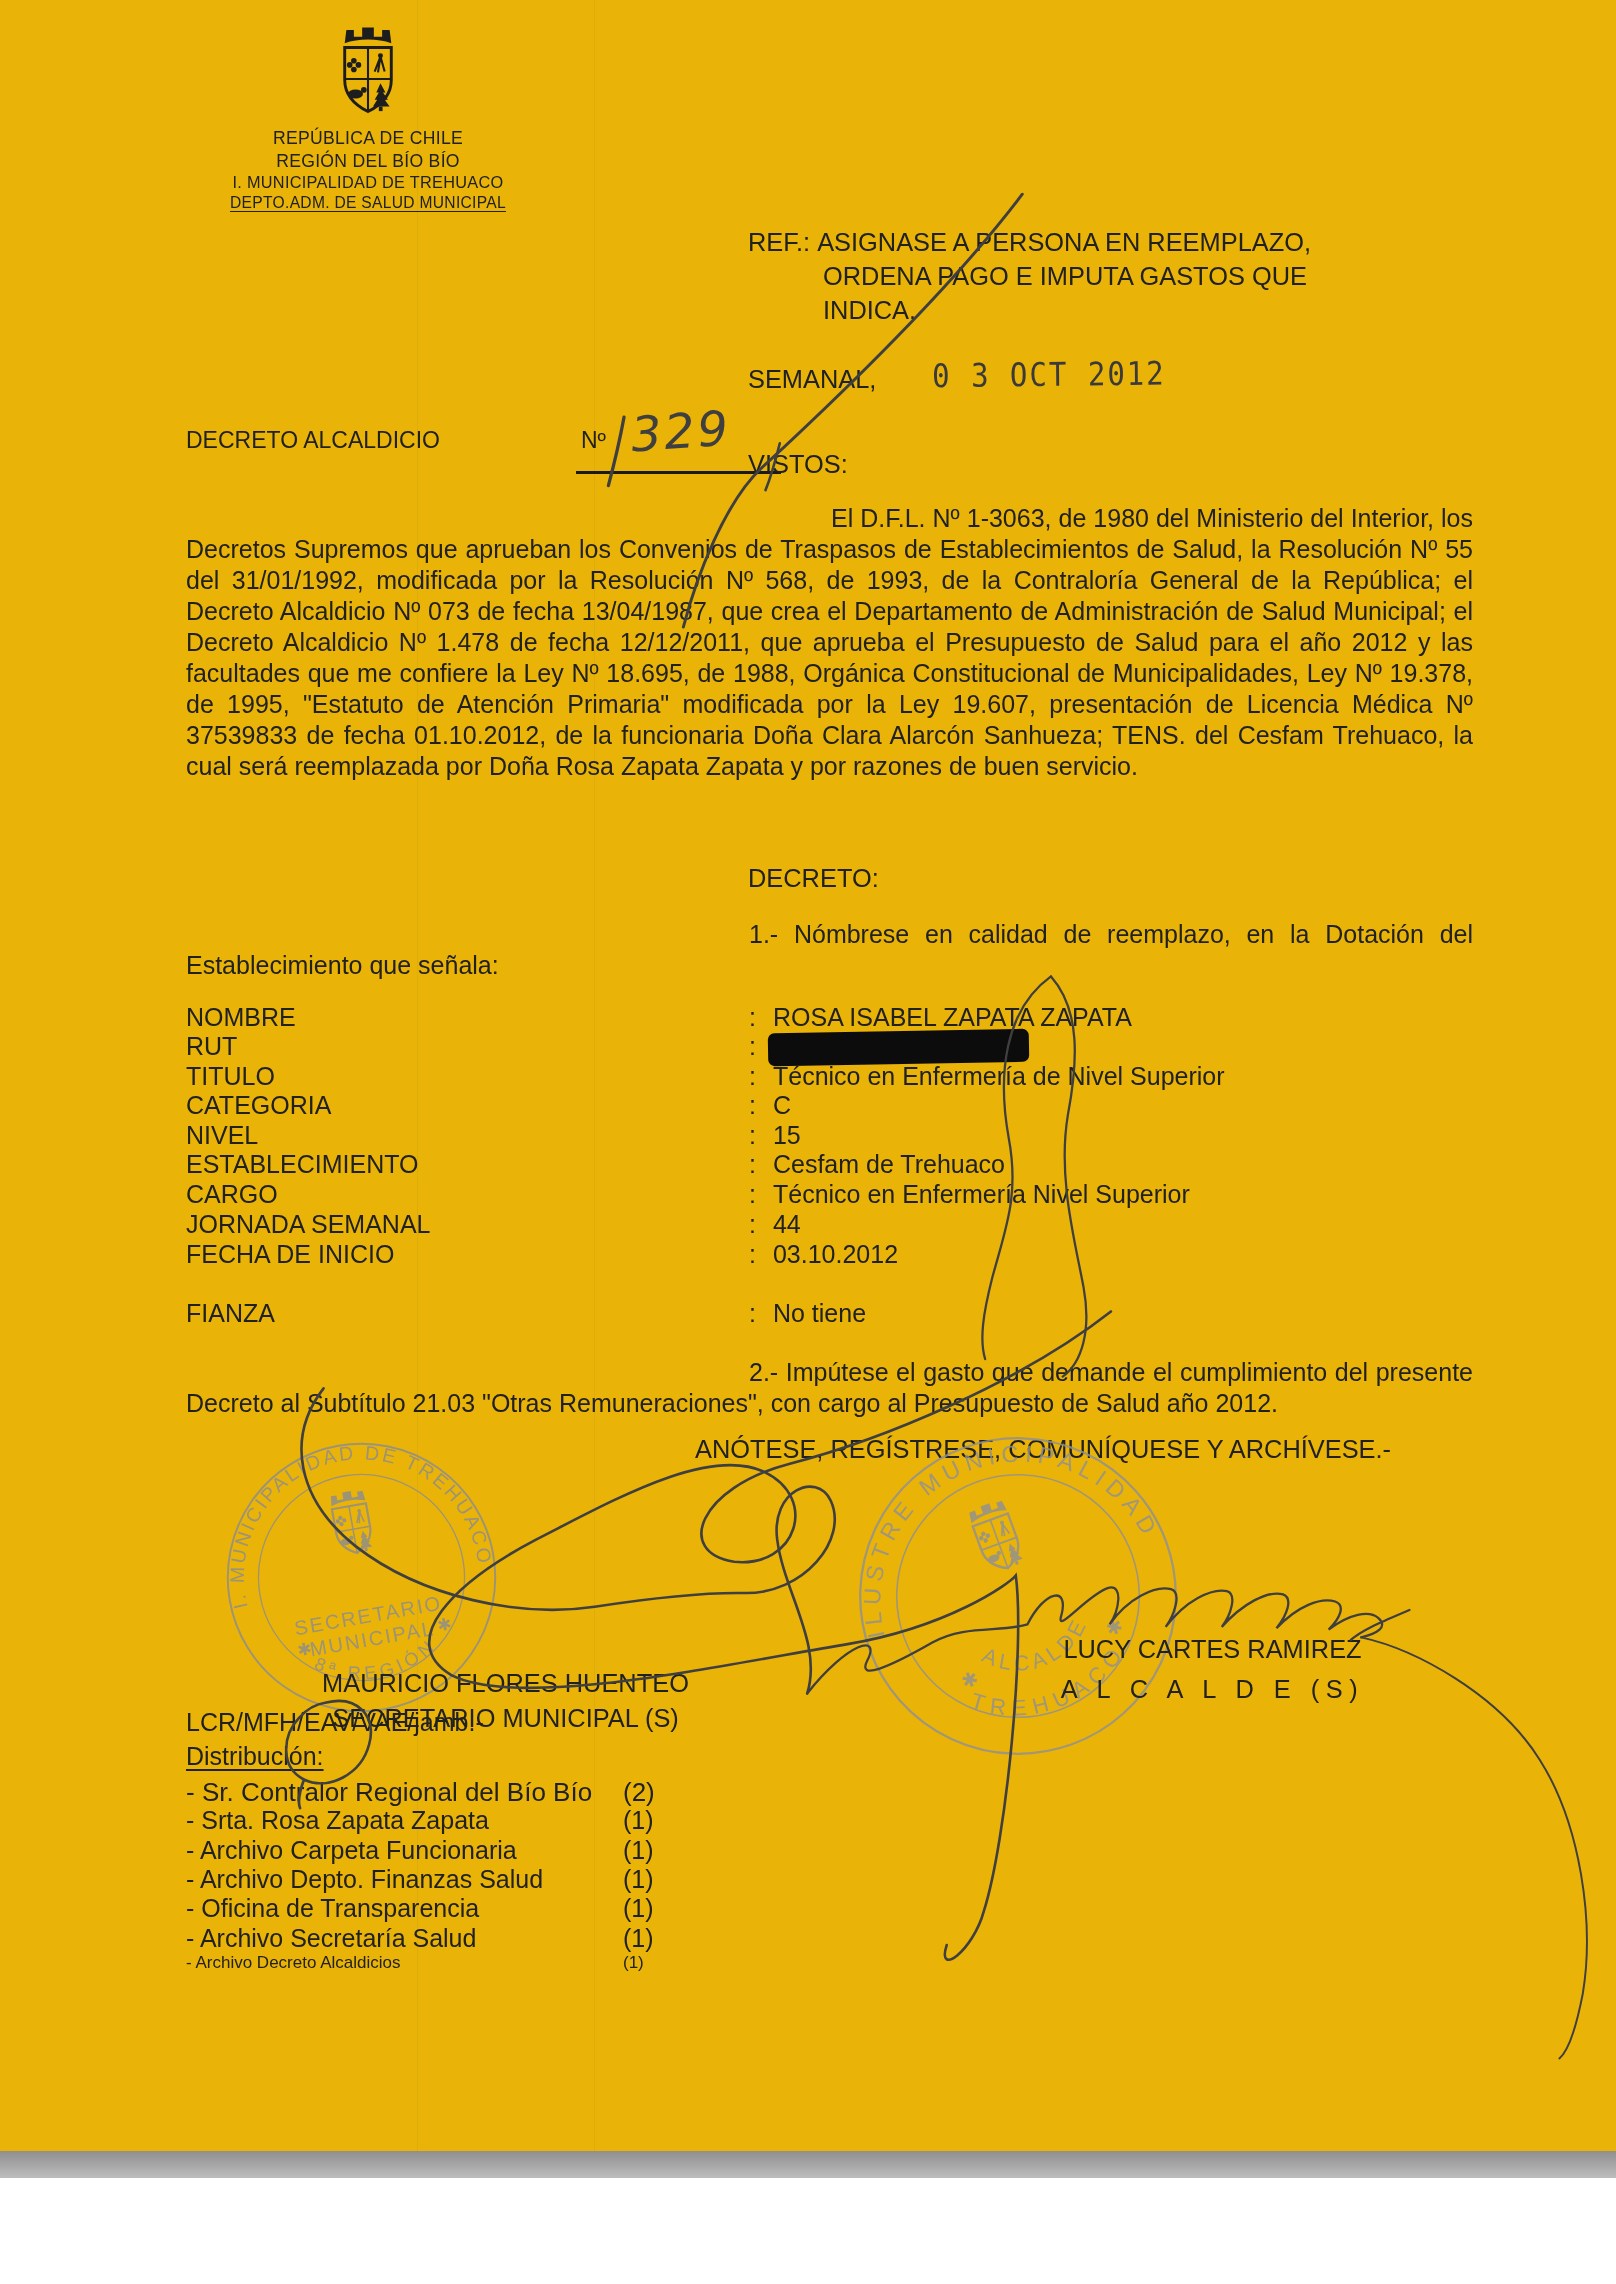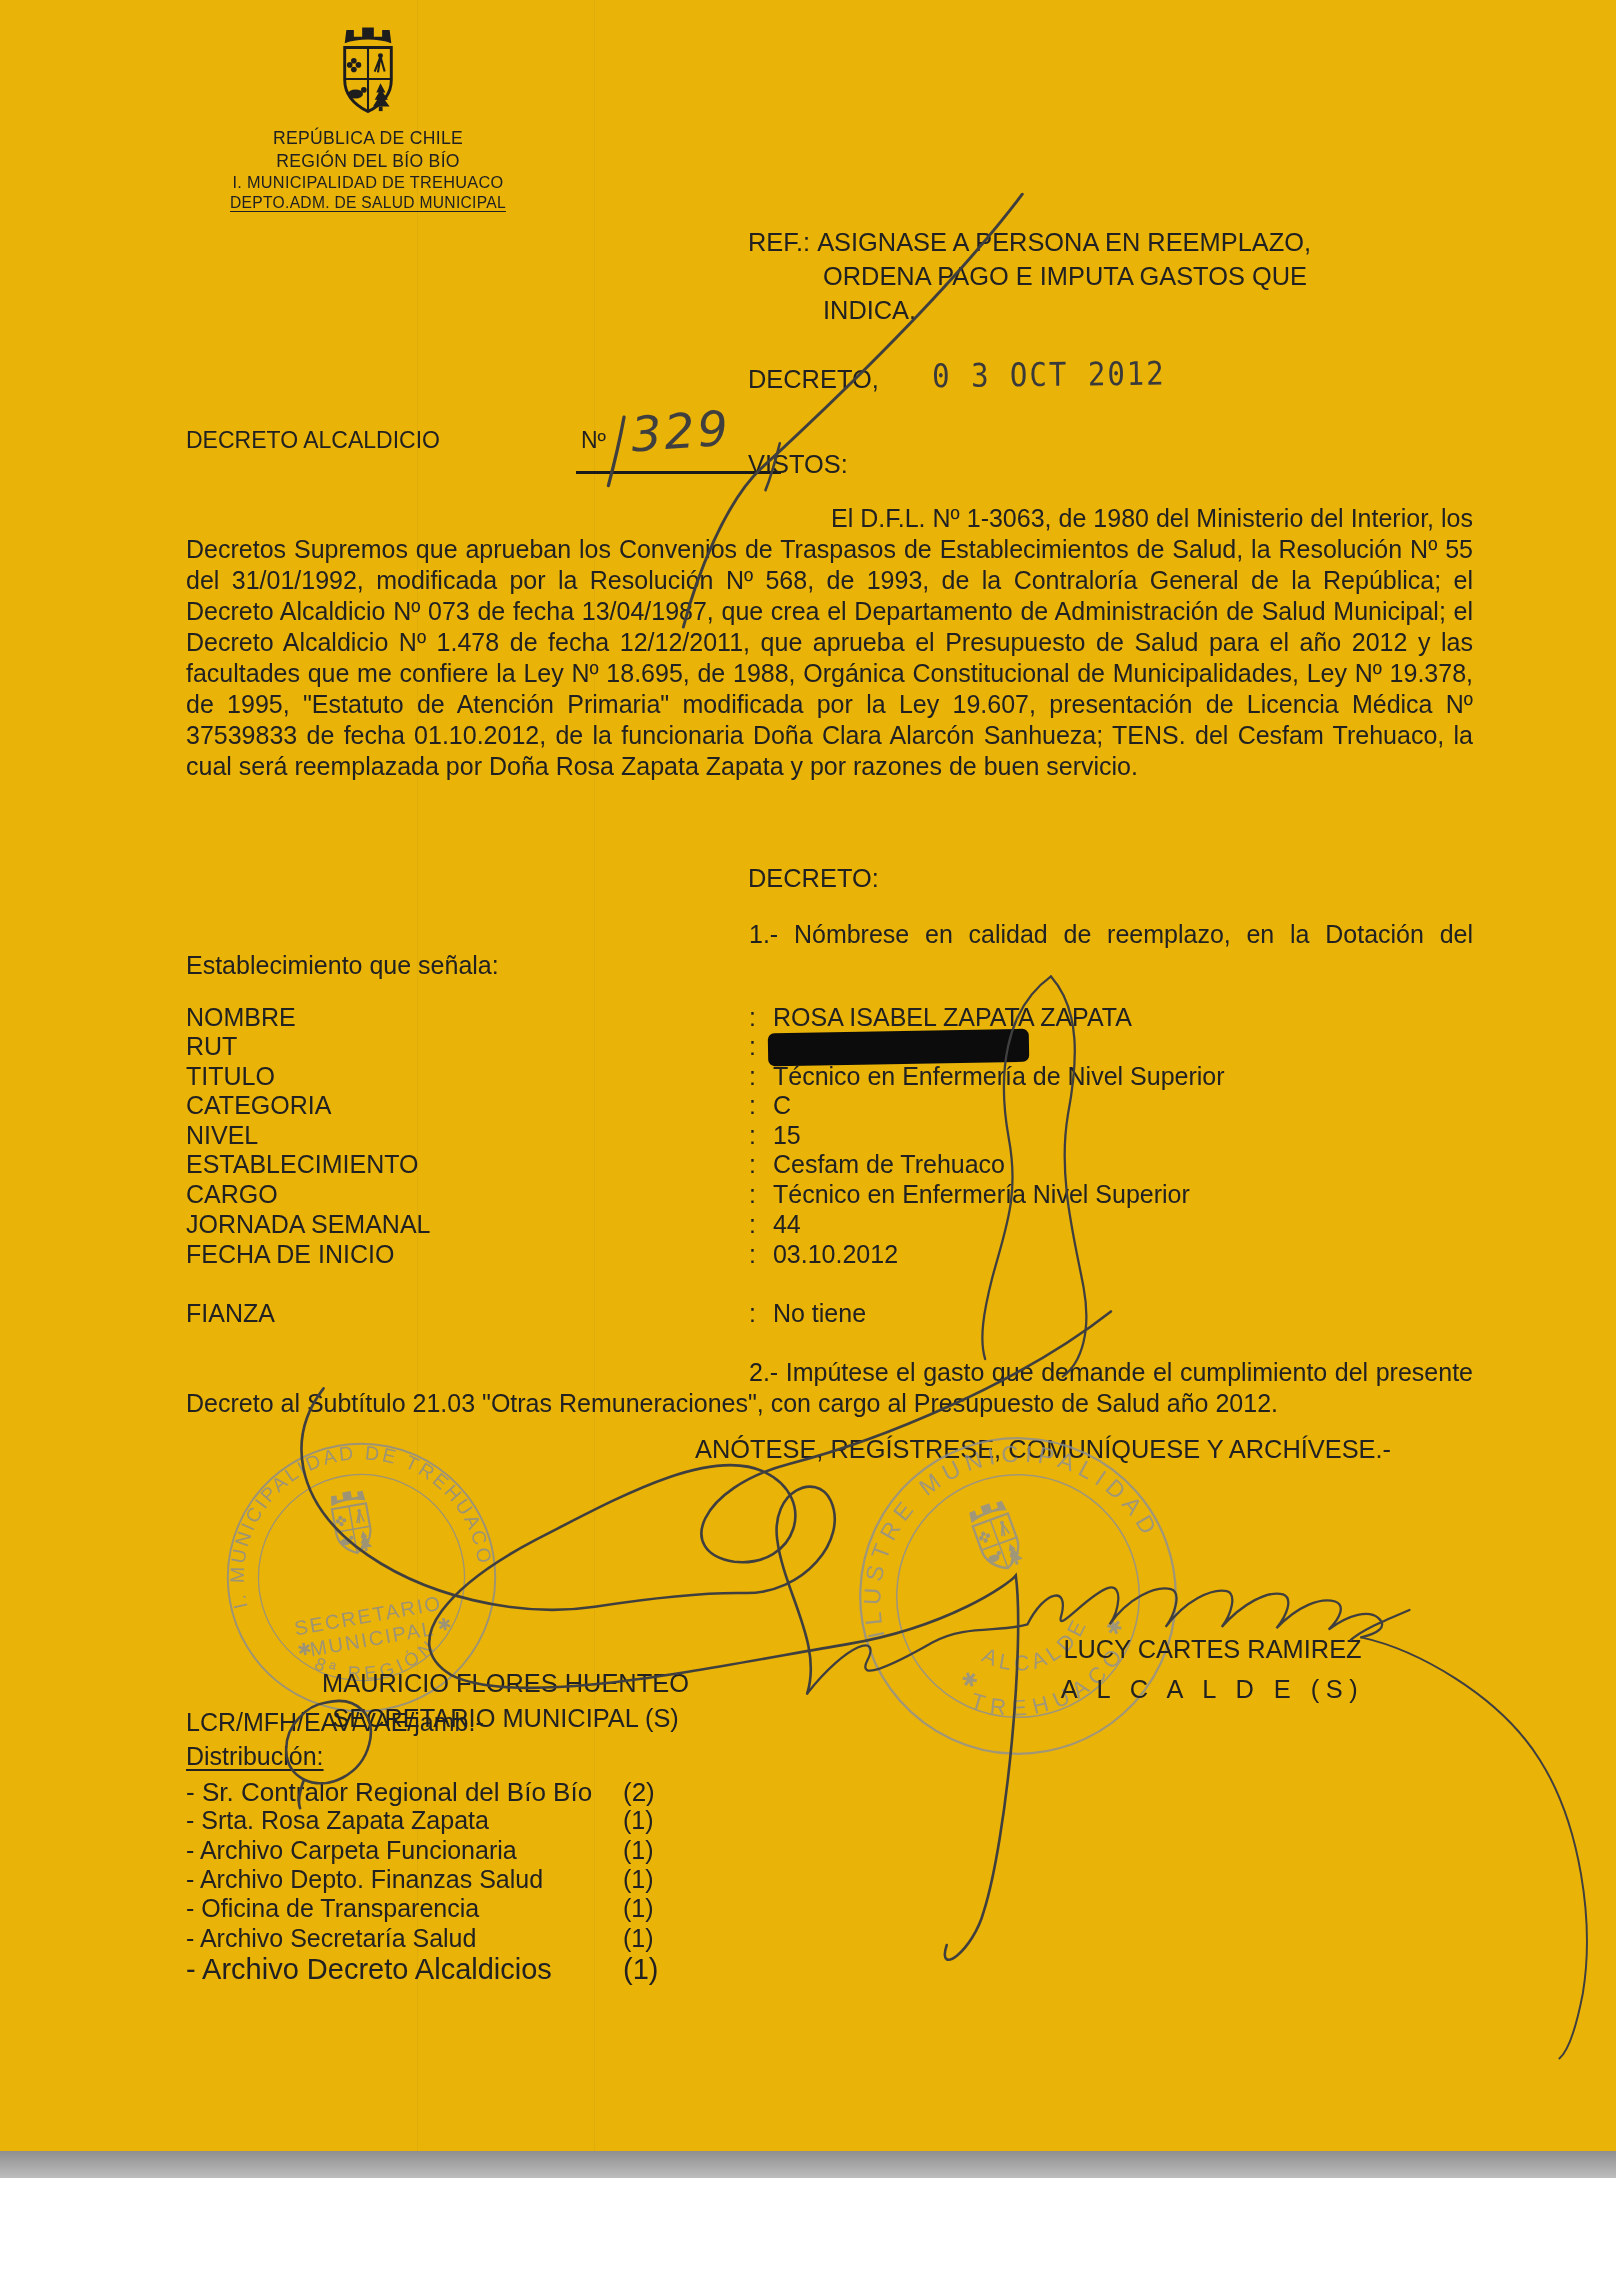--- a/index.html
+++ b/index.html
@@ -64,21 +64,21 @@
     </svg>
   <div class="t hdr center" style="left:215px;top:128px;width:306px;font-size:17.6px">REPÚBLICA DE CHILE</div>
   <div class="t hdr center" style="left:215px;top:151px;width:306px;font-size:17.6px">REGIÓN DEL  BÍO BÍO</div>
   <div class="t hdr center" style="left:215px;top:173px;width:306px;font-size:16.3px">I. MUNICIPALIDAD  DE  TREHUACO</div>
   <div class="t hdr center" style="left:215px;top:194px;width:306px;font-size:15.6px;text-decoration:underline;text-underline-offset:3.3px">DEPTO.ADM. DE SALUD  MUNICIPAL</div>
 
   <div class="t refline" style="left:748px;top:228px"><span>REF.:</span>&nbsp;<span>ASIGNASE A PERSONA EN REEMPLAZO,</span></div>
   <div class="t refline" style="left:823px;top:262px">ORDENA PAGO E IMPUTA GASTOS QUE</div>
   <div class="t refline" style="left:823px;top:296px">INDICA.</div>
 
-  <div class="t" style="left:748px;top:365px;font-size:25.4px">DECRETO,</div>
+  <div class="t" style="left:748px;top:365px;font-size:25.4px">SEMANAL,</div>
   <div class="t datestamp" style="left:932px;top:357px">0 3  OCT  2012</div>
 
   <div class="t decreeline" style="left:186px;top:427px">DECRETO ALCALDICIO</div>
   <div class="t decreeline" style="left:581px;top:427px">Nº</div>
   <div class="underbar" style="left:576px;top:471px;width:205px"></div>
   <div class="handnum" style="left:631px;top:403px">329</div>
 
   <div class="t" style="left:748px;top:450px;font-size:25.4px">VISTOS:</div>
   <div class="para" style="left:186px;top:503px;width:1287px;font-size:25px;line-height:31px;text-indent:645px">El D.F.L. Nº 1-3063, de 1980 del Ministerio del Interior, los Decretos Supremos que aprueban los Convenios de Traspasos de Establecimientos de Salud, la Resolución Nº 55 del 31/01/1992, modificada por la Resolución Nº 568, de 1993, de la Contraloría General de la República; el Decreto Alcaldicio Nº 073 de fecha 13/04/1987, que crea el Departamento de Administración de Salud Municipal; el Decreto Alcaldicio Nº 1.478 de fecha 12/12/2011, que aprueba el Presupuesto de Salud para el año 2012 y las facultades que me confiere la Ley Nº 18.695, de 1988, Orgánica Constitucional de Municipalidades, Ley Nº 19.378, de 1995, "Estatuto de Atención Primaria" modificada por la Ley 19.607, presentación de Licencia Médica Nº 37539833 de fecha 01.10.2012, de la funcionaria Doña Clara Alarcón Sanhueza; TENS. del Cesfam Trehuaco, la cual será  reemplazada por  Doña Rosa Zapata Zapata  y por razones de buen servicio.</div>
 
@@ -157,21 +157,21 @@
 
   <div class="t" style="left:186px;top:1708px;font-size:25px">LCR/MFH/EAV/VAE/jamb.-</div>
   <div class="t" style="left:186px;top:1742px;font-size:25px;text-decoration:underline;text-decoration-thickness:2px;text-underline-offset:3.9px">Distribución:</div>
 
   <div class="t" style="left:186px;top:1777px;font-size:26px"><span class="distname">- Sr. Contralor Regional del Bío Bío</span><span>(2)</span></div>
   <div class="t" style="left:186px;top:1806px;font-size:25px"><span class="distname">- Srta. Rosa Zapata Zapata</span><span>(1)</span></div>
   <div class="t" style="left:186px;top:1836px;font-size:25px"><span class="distname">- Archivo Carpeta Funcionaria</span><span>(1)</span></div>
   <div class="t" style="left:186px;top:1865px;font-size:25px"><span class="distname">- Archivo Depto. Finanzas Salud</span><span>(1)</span></div>
   <div class="t" style="left:186px;top:1894px;font-size:25px"><span class="distname">- Oficina de Transparencia</span><span>(1)</span></div>
   <div class="t" style="left:186px;top:1924px;font-size:25px"><span class="distname">- Archivo Secretaría Salud</span><span>(1)</span></div>
-  <div class="t" style="left:186px;top:1953px;font-size:29px"><span class="distname">- Archivo Decreto Alcaldicios</span><span>(1)</span></div>
+  <div class="t" style="left:186px;top:1953px;font-size:17px"><span class="distname">- Archivo Decreto Alcaldicios</span><span>(1)</span></div>
 
   <svg class="penlayer" width="1617" height="2151" viewBox="0 0 2480 3300">
     <g fill="none" stroke="#3f3f3f" stroke-linecap="round">
       <path stroke-width="4.5" d="M 1568,298 C 1455,448 1272,622 1168,718 C 1112,770 1068,885 1048,962"></path>
       <path stroke-width="5" d="M 957,640 C 950,678 941,715 933,745"></path>
       <path stroke-width="4" d="M 1196,680 C 1188,712 1181,735 1174,752"></path>
       <path stroke-width="3.5" d="M 1612,1498 C 1540,1550 1530,1650 1547,1745 C 1564,1835 1542,1885 1522,1960 C 1508,2015 1502,2055 1511,2085"></path>
       <path stroke-width="3.5" d="M 1612,1498 C 1658,1550 1653,1630 1638,1710 C 1622,1805 1648,1900 1662,1975 C 1674,2040 1660,2090 1630,2112"></path>
       <path stroke-width="4" d="M 1704,2012 C 1564,2122 1350,2210 1210,2246 C 1072,2282 1034,2382 1126,2396 C 1222,2406 1256,2298 1172,2258 C 1086,2218 940,2302 822,2362 C 696,2428 606,2518 692,2570 C 796,2622 1088,2558 1302,2522 C 1454,2496 1548,2430 1558,2417 C 1572,2522 1544,2822 1509,2932 C 1492,2994 1436,3034 1452,2984"></path>
       <path stroke-width="4" d="M 496,2130 C 438,2205 455,2300 545,2372 C 648,2452 800,2482 912,2465 C 1010,2450 1092,2443 1142,2444 C 1232,2446 1302,2362 1274,2302 C 1252,2257 1182,2287 1192,2362 C 1202,2442 1262,2522 1238,2598"></path>

